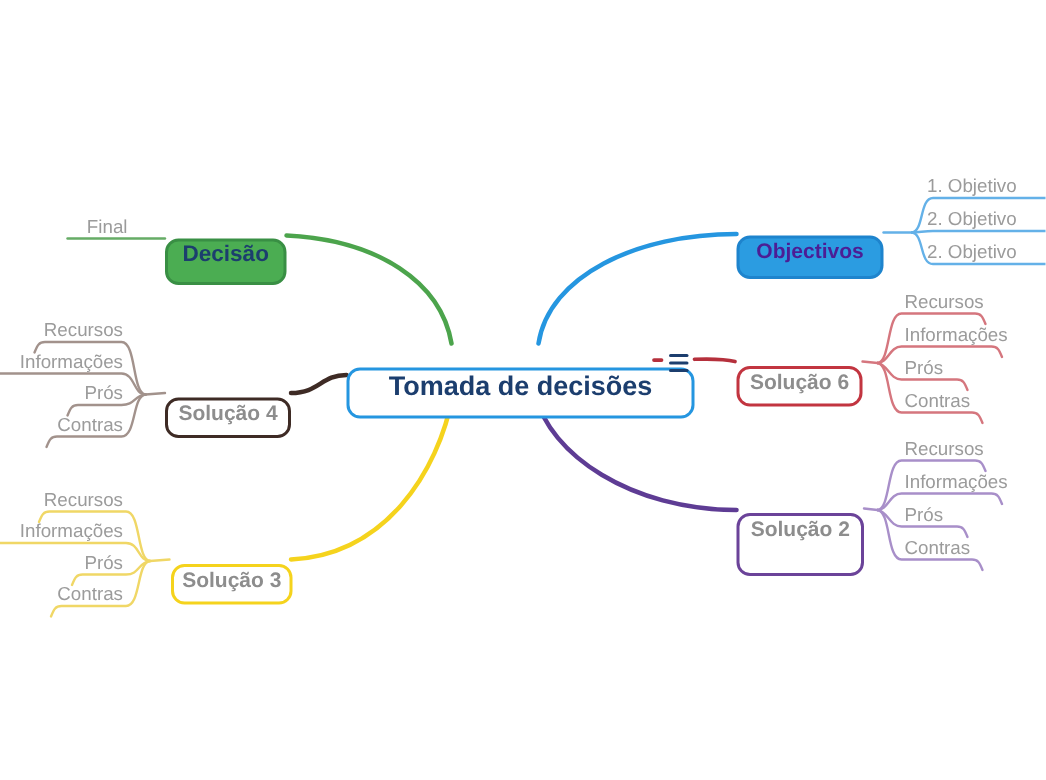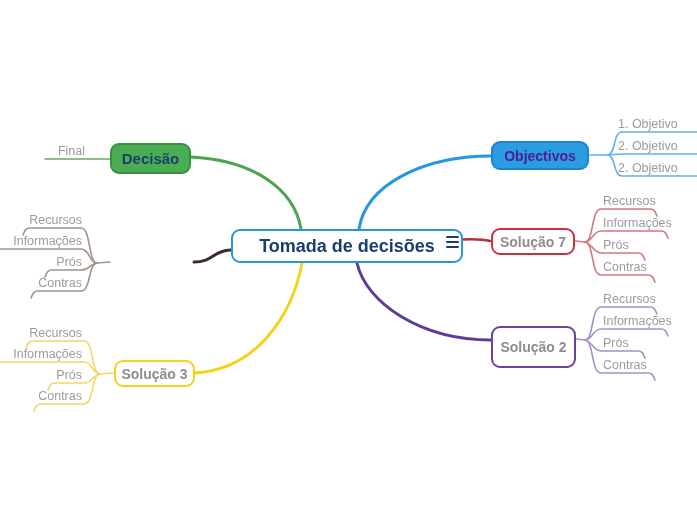--- a/index.html
+++ b/index.html
@@ -8,23 +8,23 @@
     font-family:"Liberation Sans", sans-serif;
   }
   .canvas{position:relative;width:697px;height:520px;background:#ffffff;}
   svg.lines{position:absolute;left:0;top:0;pointer-events:none;}
   svg.lines path{fill:none;}
   svg.lines path.main{stroke-width:3;stroke-linecap:round;}
   svg.lines path.thin{stroke-width:2.5;stroke-linecap:round;}
   svg.lines path.child{stroke-width:1.6;stroke-linecap:round;}
 
   .node{
-    position:absolute;display:flex;align-items:center;justify-content:center;
+    position:absolute;display:flex;justify-content:center;
     background:#ffffff;border:2.5px solid #888;border-radius:9px;
-    box-sizing:border-box;cursor:pointer;
+    box-sizing:border-box;cursor:pointer;margin-top:16px;
   }
   .node .node-label{font-weight:bold;white-space:nowrap;}
   .root-node .node-label{font-size:18px;}
   .branch-node .node-label{font-size:14px;}
   .child-label{
     position:absolute;height:17px;line-height:17px;font-size:12.5px;
     color:#9b9b9b;white-space:nowrap;cursor:pointer;
   }
   .child-label.align-right{text-align:left;}
   .hamburger{
@@ -88,31 +88,34 @@
     <div class="bar"></div>
     <div class="bar"></div>
     <div class="bar"></div>
   </div>
 
   <div class="node branch-node" style="left: 491px; top: 141px; width: 98px; height: 29px; border-width: 2px; border-color: rgb(30, 132, 205); background: rgb(43, 156, 225);">
     <span class="node-label" style="color: #4c1d95;">Objectivos</span>
   </div>
 
   <div class="node branch-node" style="left: 491px; top: 228px; width: 84px; height: 27px; border-color: rgb(194, 53, 64); background: rgb(255, 255, 255);">
-    <span class="node-label" style="color: rgb(141, 141, 141);">Solução 7</span>
+    <span class="node-label" style="color: rgb(141, 141, 141);">Solução 6</span>
   </div>
 
   <div class="node branch-node" style="left: 491px; top: 326px; width: 85px; height: 42px; border-color: rgb(107, 67, 153); background: rgb(255, 255, 255);">
     <span class="node-label" style="color: rgb(141, 141, 141);">Solução 2</span>
   </div>
 
   <div class="node branch-node" style="left: 110px; top: 143px; width: 81px; height: 31px; border-width: 2px; border-color: rgb(57, 143, 68); background: rgb(75, 173, 82);">
     <span class="node-label" style="font-size: 15px; color: rgb(28, 62, 110);">Decisão</span>
   </div>
 
+  <div class="node branch-node" style="left: 110px; top: 249px; width: 84px; height: 27px; border-color: rgb(62, 43, 37); background: rgb(255, 255, 255);">
+    <span class="node-label" style="color: rgb(141, 141, 141);">Solução 4</span>
+  </div>
 
   <div class="node branch-node" style="left: 114px; top: 360px; width: 81px; height: 27px; border-color: rgb(245, 211, 29); background: rgb(255, 255, 255);">
     <span class="node-label" style="color: rgb(141, 141, 141);">Solução 3</span>
   </div>
 
   <div class="child-label" style="left:618px;top:116px;">1. Objetivo</div>
   <div class="child-label" style="left:618px;top:138px;">2. Objetivo</div>
   <div class="child-label" style="left:618px;top:160px;">2. Objetivo</div>
 
   <div class="child-label" style="left:603px;top:193px;">Recursos</div>

